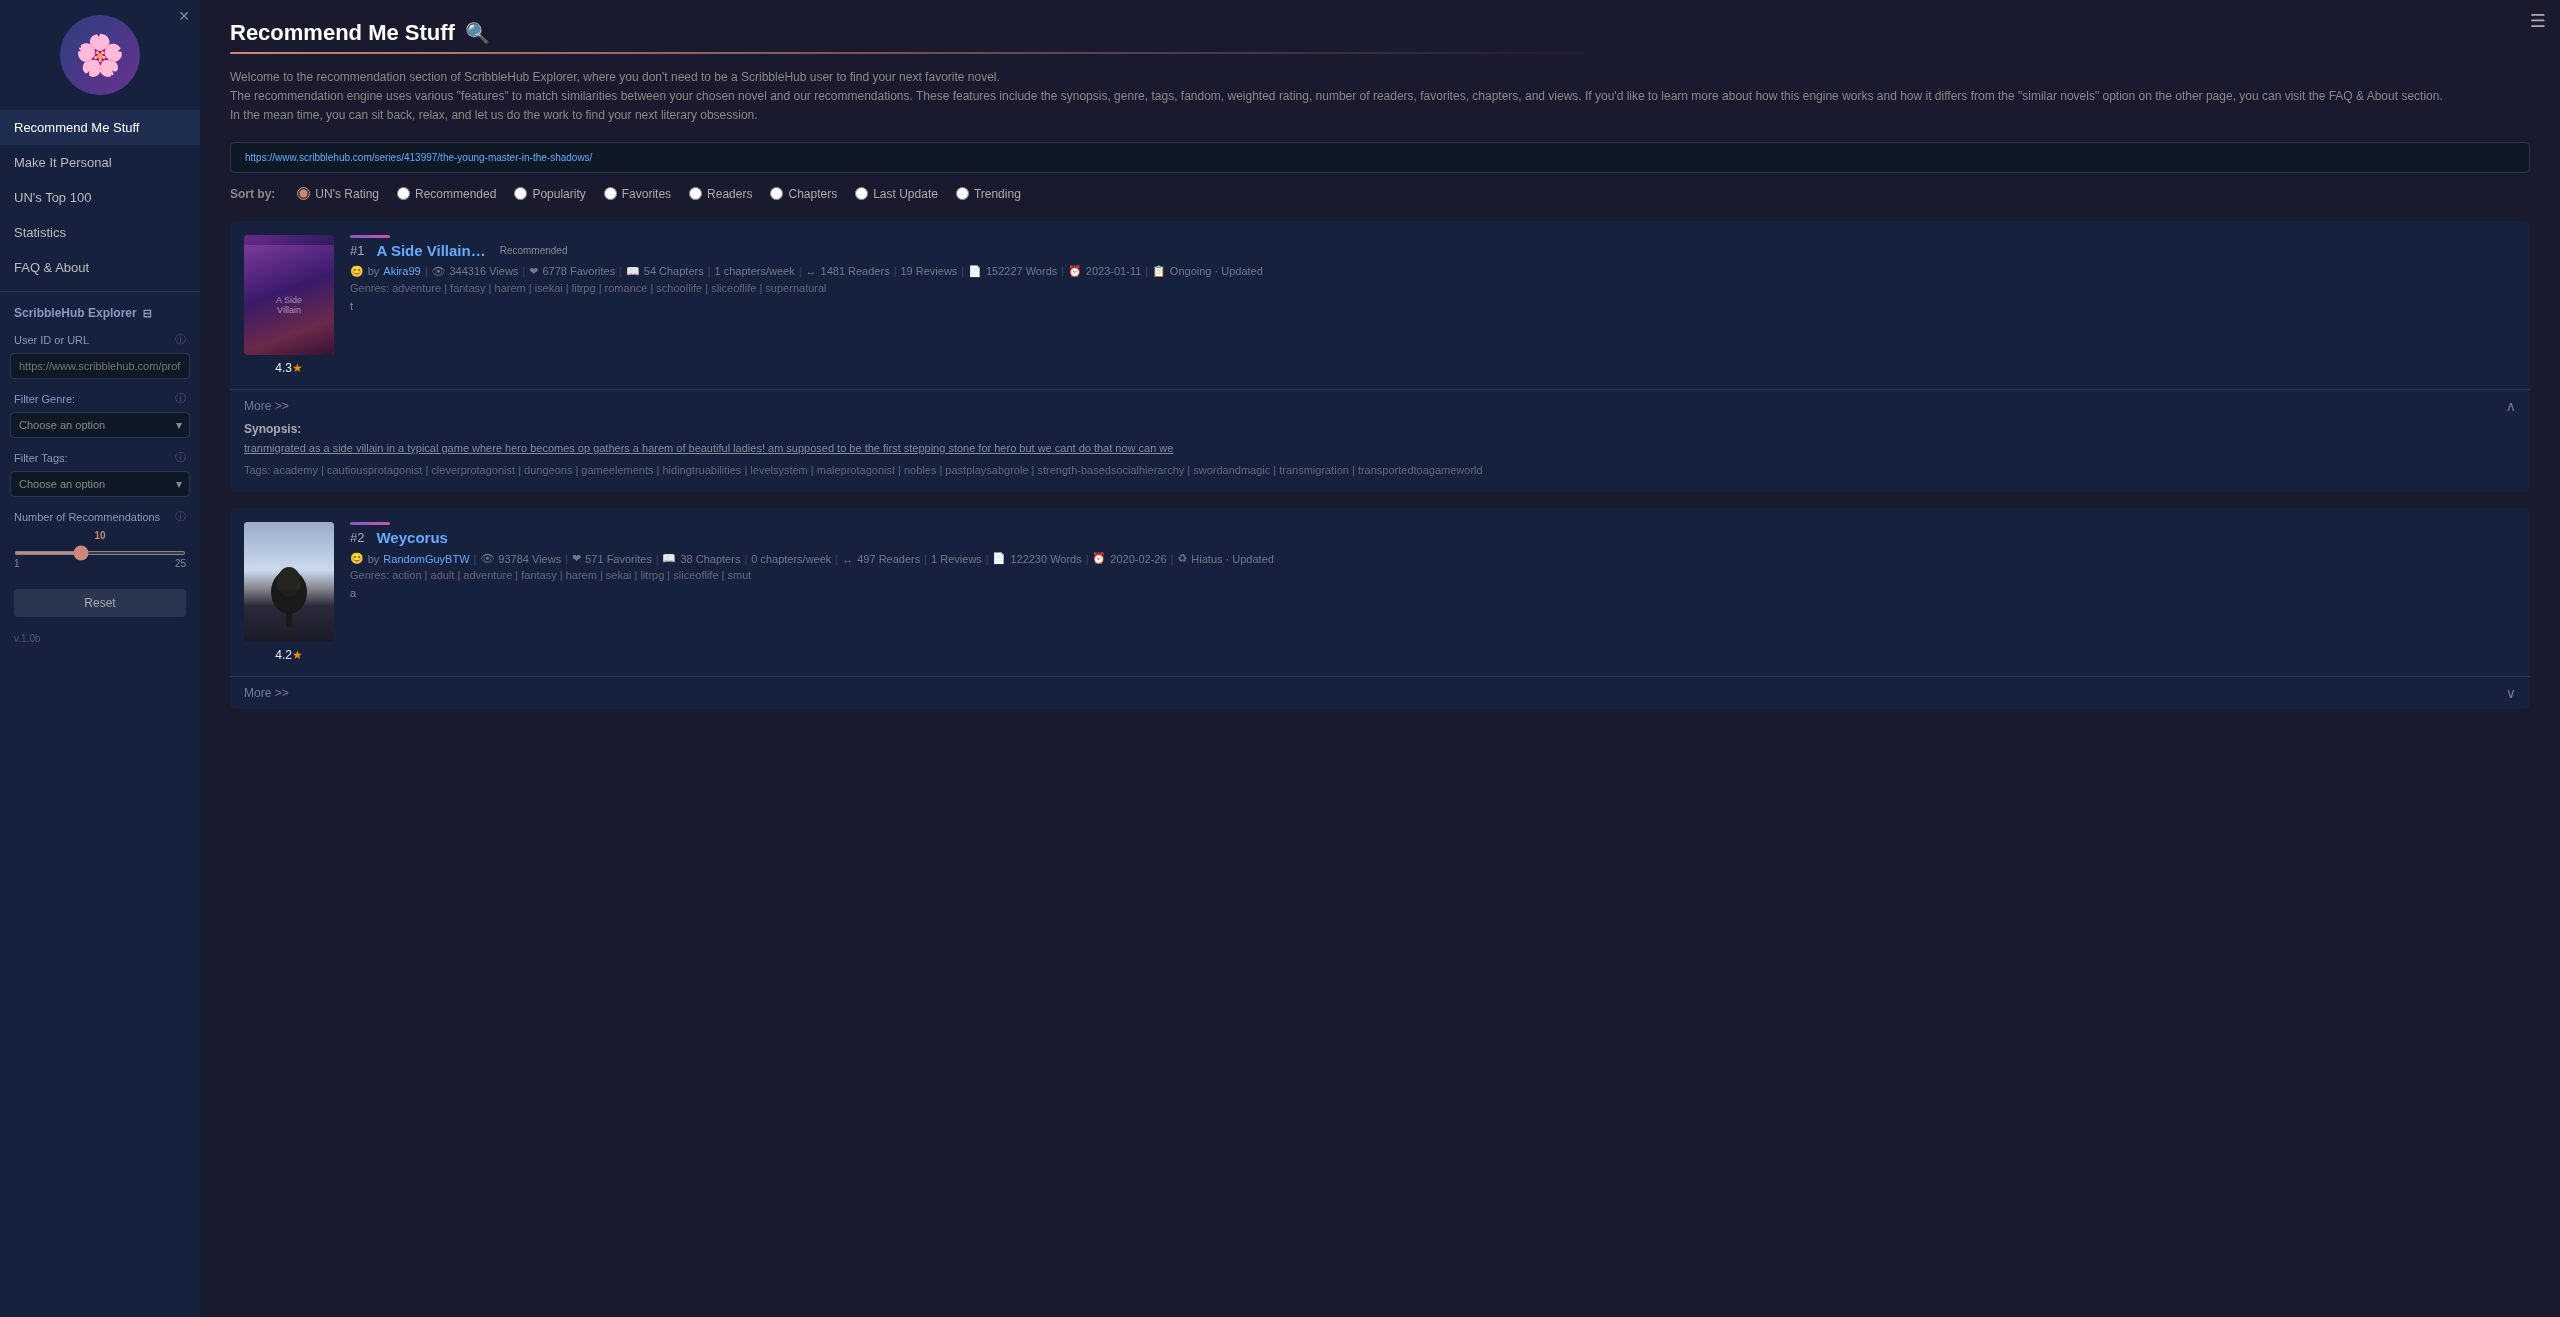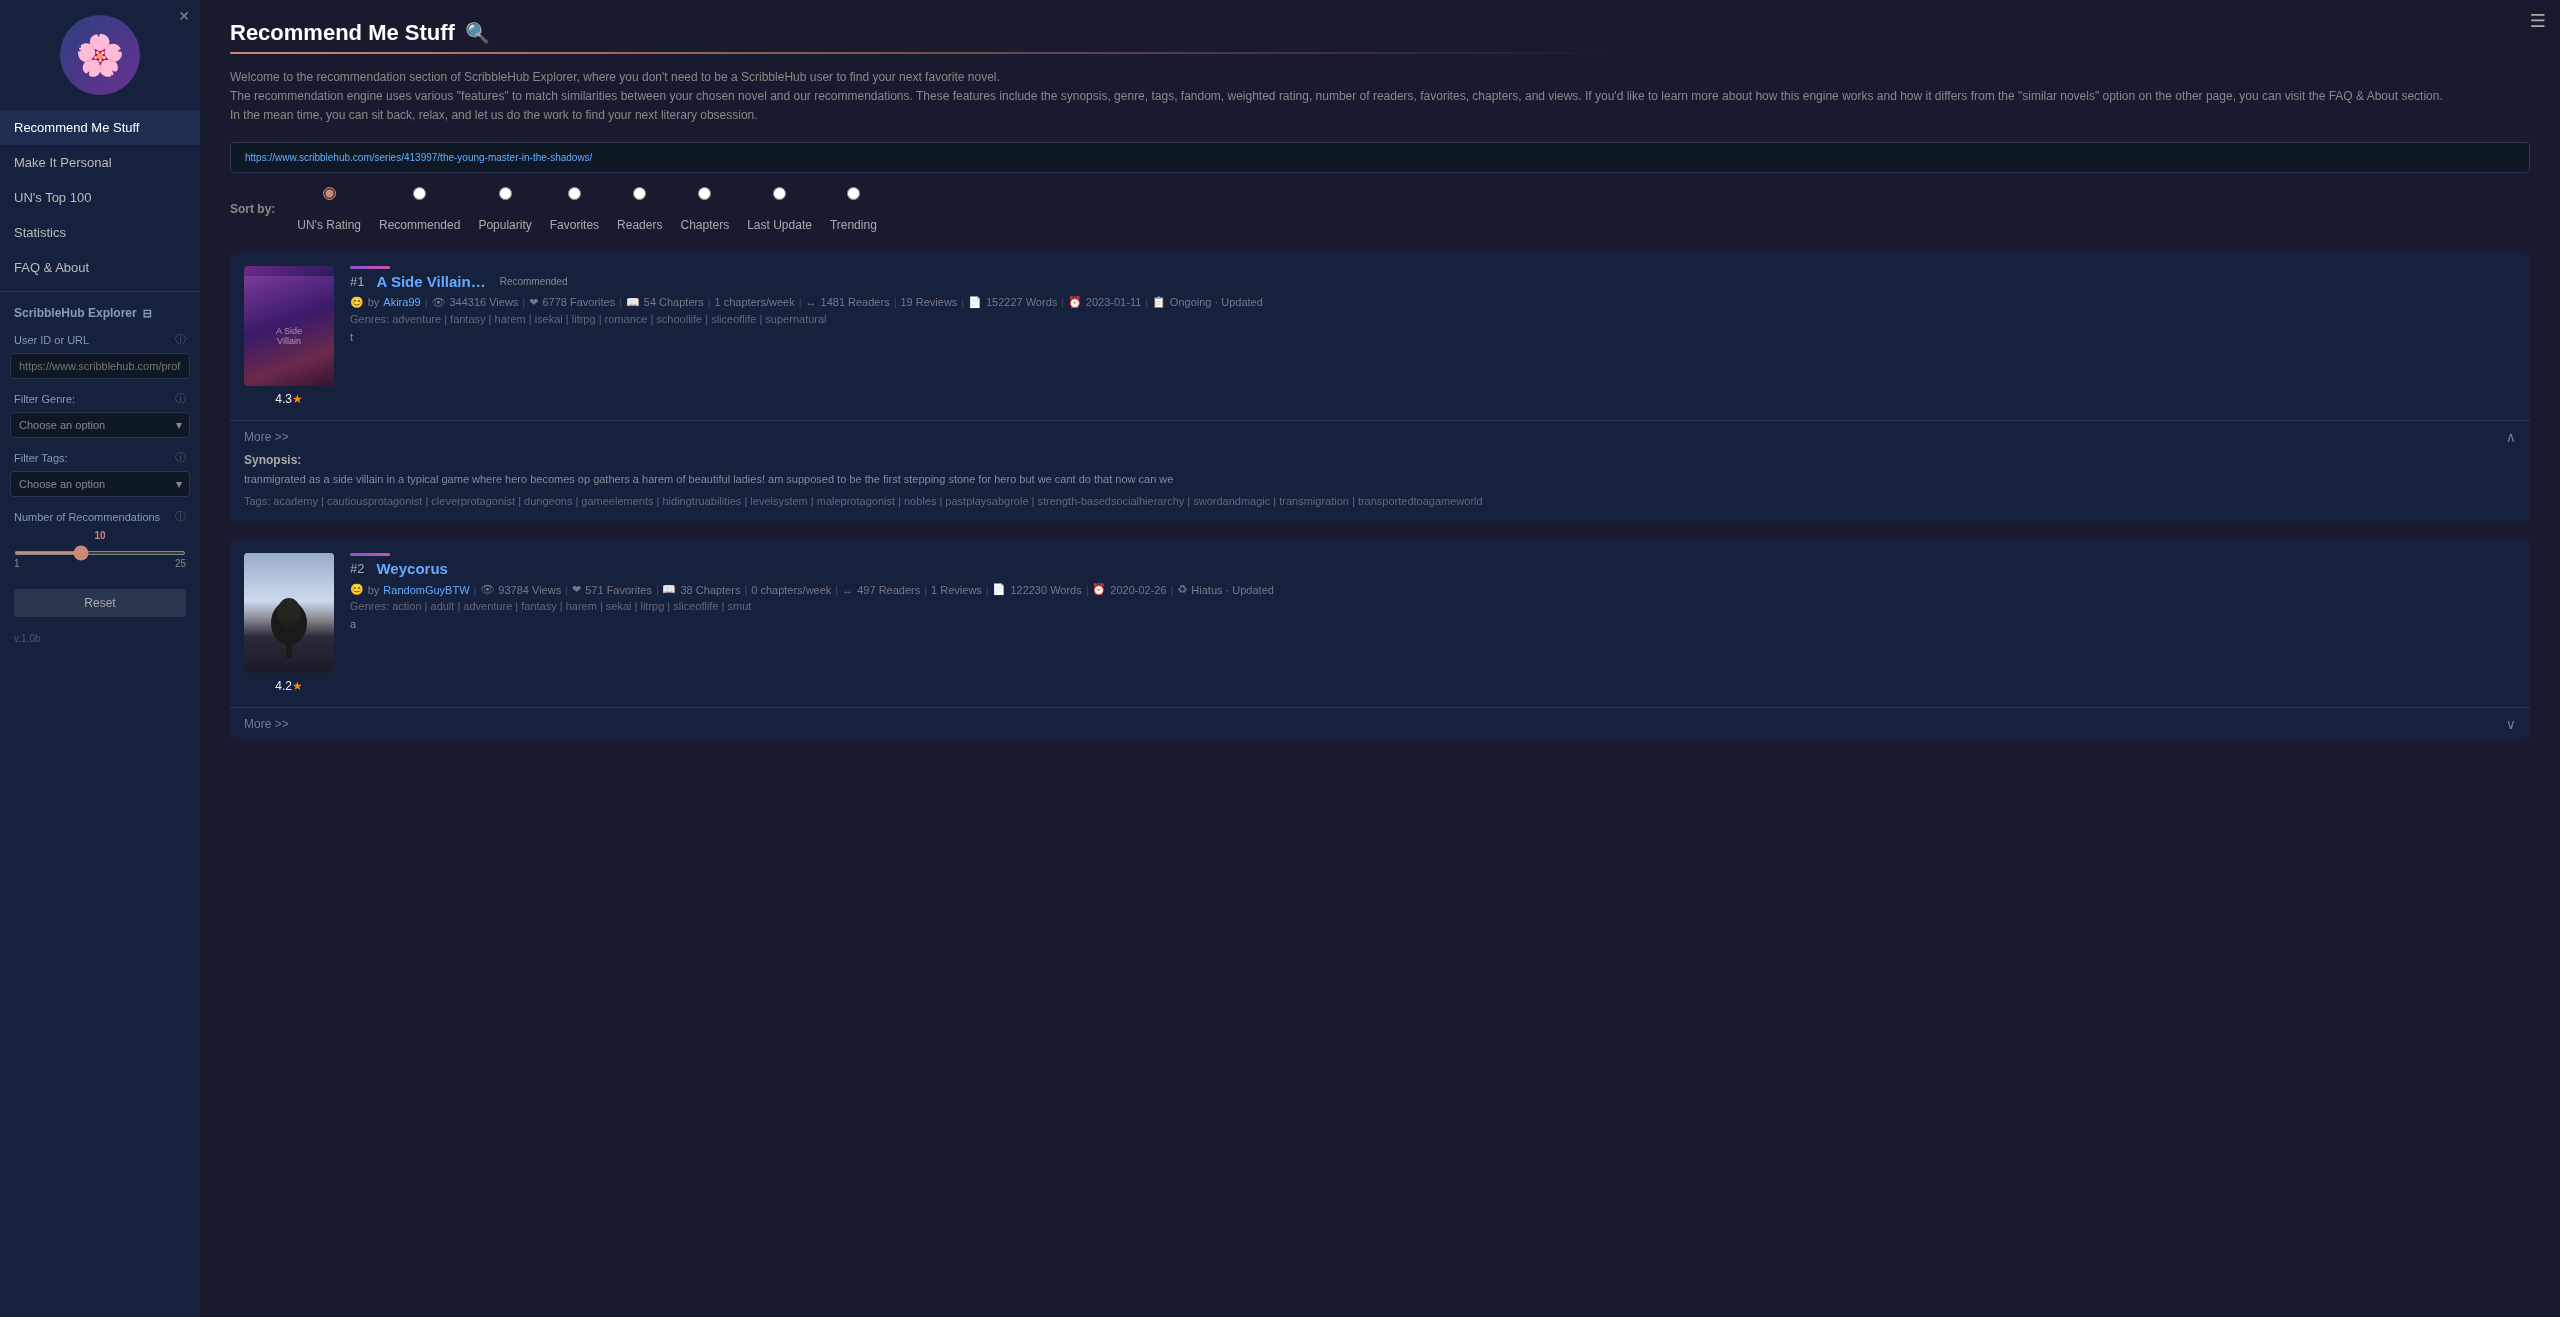--- a/index.html
+++ b/index.html
@@ -242,24 +242,23 @@
     }
 
     .sort-label {
       color: #888;
       font-weight: bold;
       margin-right: 4px;
     }
 
     .sort-option {
       display: flex;
-      align-items: center;
-      gap: 18px;
-      cursor: pointer;
-      flex-direction: column;
+      align-items: flex-start;
+      gap: 5px;
+      cursor: pointer;
     }
 
     .sort-option input[type="radio"] {
       accent-color: #c87;
     }
 
     
     .book-card {
       background: #16213e;
       border-radius: 6px;
@@ -405,20 +404,21 @@
       font-size: 12px;
       font-weight: bold;
       margin-bottom: 4px;
     }
 
     .synopsis-text {
       font-size: 11px;
       color: #889;
       line-height: 1.5;
       margin-bottom: 8px;
+      text-decoration: underline;
     }
 
     .tags-text {
       font-size: 11px;
       color: #667;
     }
 
     .menu-icon {
       position: fixed;
       top: 10px;

